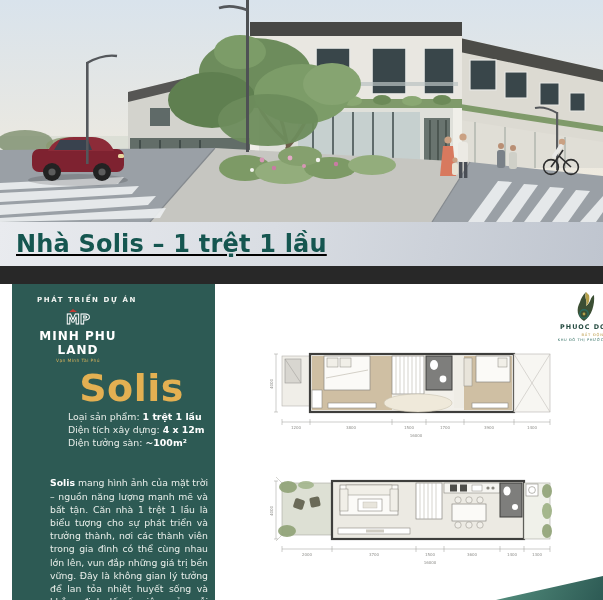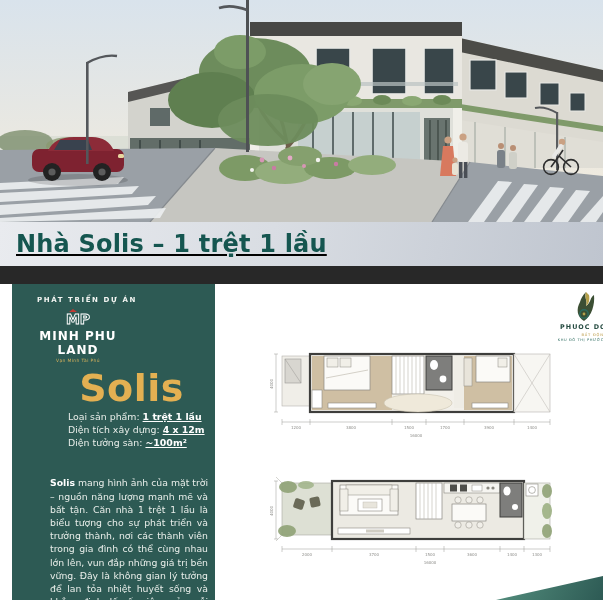--- a/index.html
+++ b/index.html
@@ -21,21 +21,21 @@
   .sidebar{position:absolute;top:284px;left:0;width:203px;height:316px;background:#2d5a54;color:#edf1ee;margin-left:12px;}
   .dev-label{position:absolute;top:12px;left:25px;font-size:7px;font-weight:bold;letter-spacing:1.6px;color:#f4f6f3;}
   .dev-logo{position:absolute;top:24px;left:18px;width:96px;text-align:center;}
   .dev-logo svg{display:block;margin:0 auto;}
   .dev-name{font-size:12px;font-weight:bold;letter-spacing:1px;color:#ffffff;margin-top:1px;}
   .dev-tagline{font-size:4.4px;color:#d8b35c;letter-spacing:.4px;margin-top:1px;}
   .product-name{position:absolute;top:82px;left:0;width:100%;box-sizing:border-box;padding-left:36px;
       text-align:center;font-size:38px;font-weight:bold;color:#e3b052;letter-spacing:.5px;}
   .specs{position:absolute;top:127px;left:56px;}
   .spec-line{font-size:9.4px;line-height:12.8px;color:#e9eeea;white-space:nowrap;}
-  .spec-value{font-weight:bold;color:#ffffff;text-decoration:underline;}
+  .spec-value{font-weight:bold;color:#ffffff;}
   .descr{position:absolute;top:183px;left:38px;width:158px;font-size:9.3px;line-height:13.2px;
       text-align:justify;color:#e9eeea;}
   .descr b{color:#ffffff;}
 
   
   .partner{position:absolute;top:292px;left:507px;width:70px;text-align:right;margin-left:42px;}
   .partner svg{display:block;margin:0 auto;}
   .partner-name{font-size:6.4px;font-weight:bold;letter-spacing:1px;color:#23493f;margin-top:1px;}
   .partner-line1{font-size:3.6px;letter-spacing:.8px;color:#b9973f;margin-top:1.5px;}
   .partner-line2{font-size:3.6px;letter-spacing:.6px;color:#2c6b5f;margin-top:1px;}

